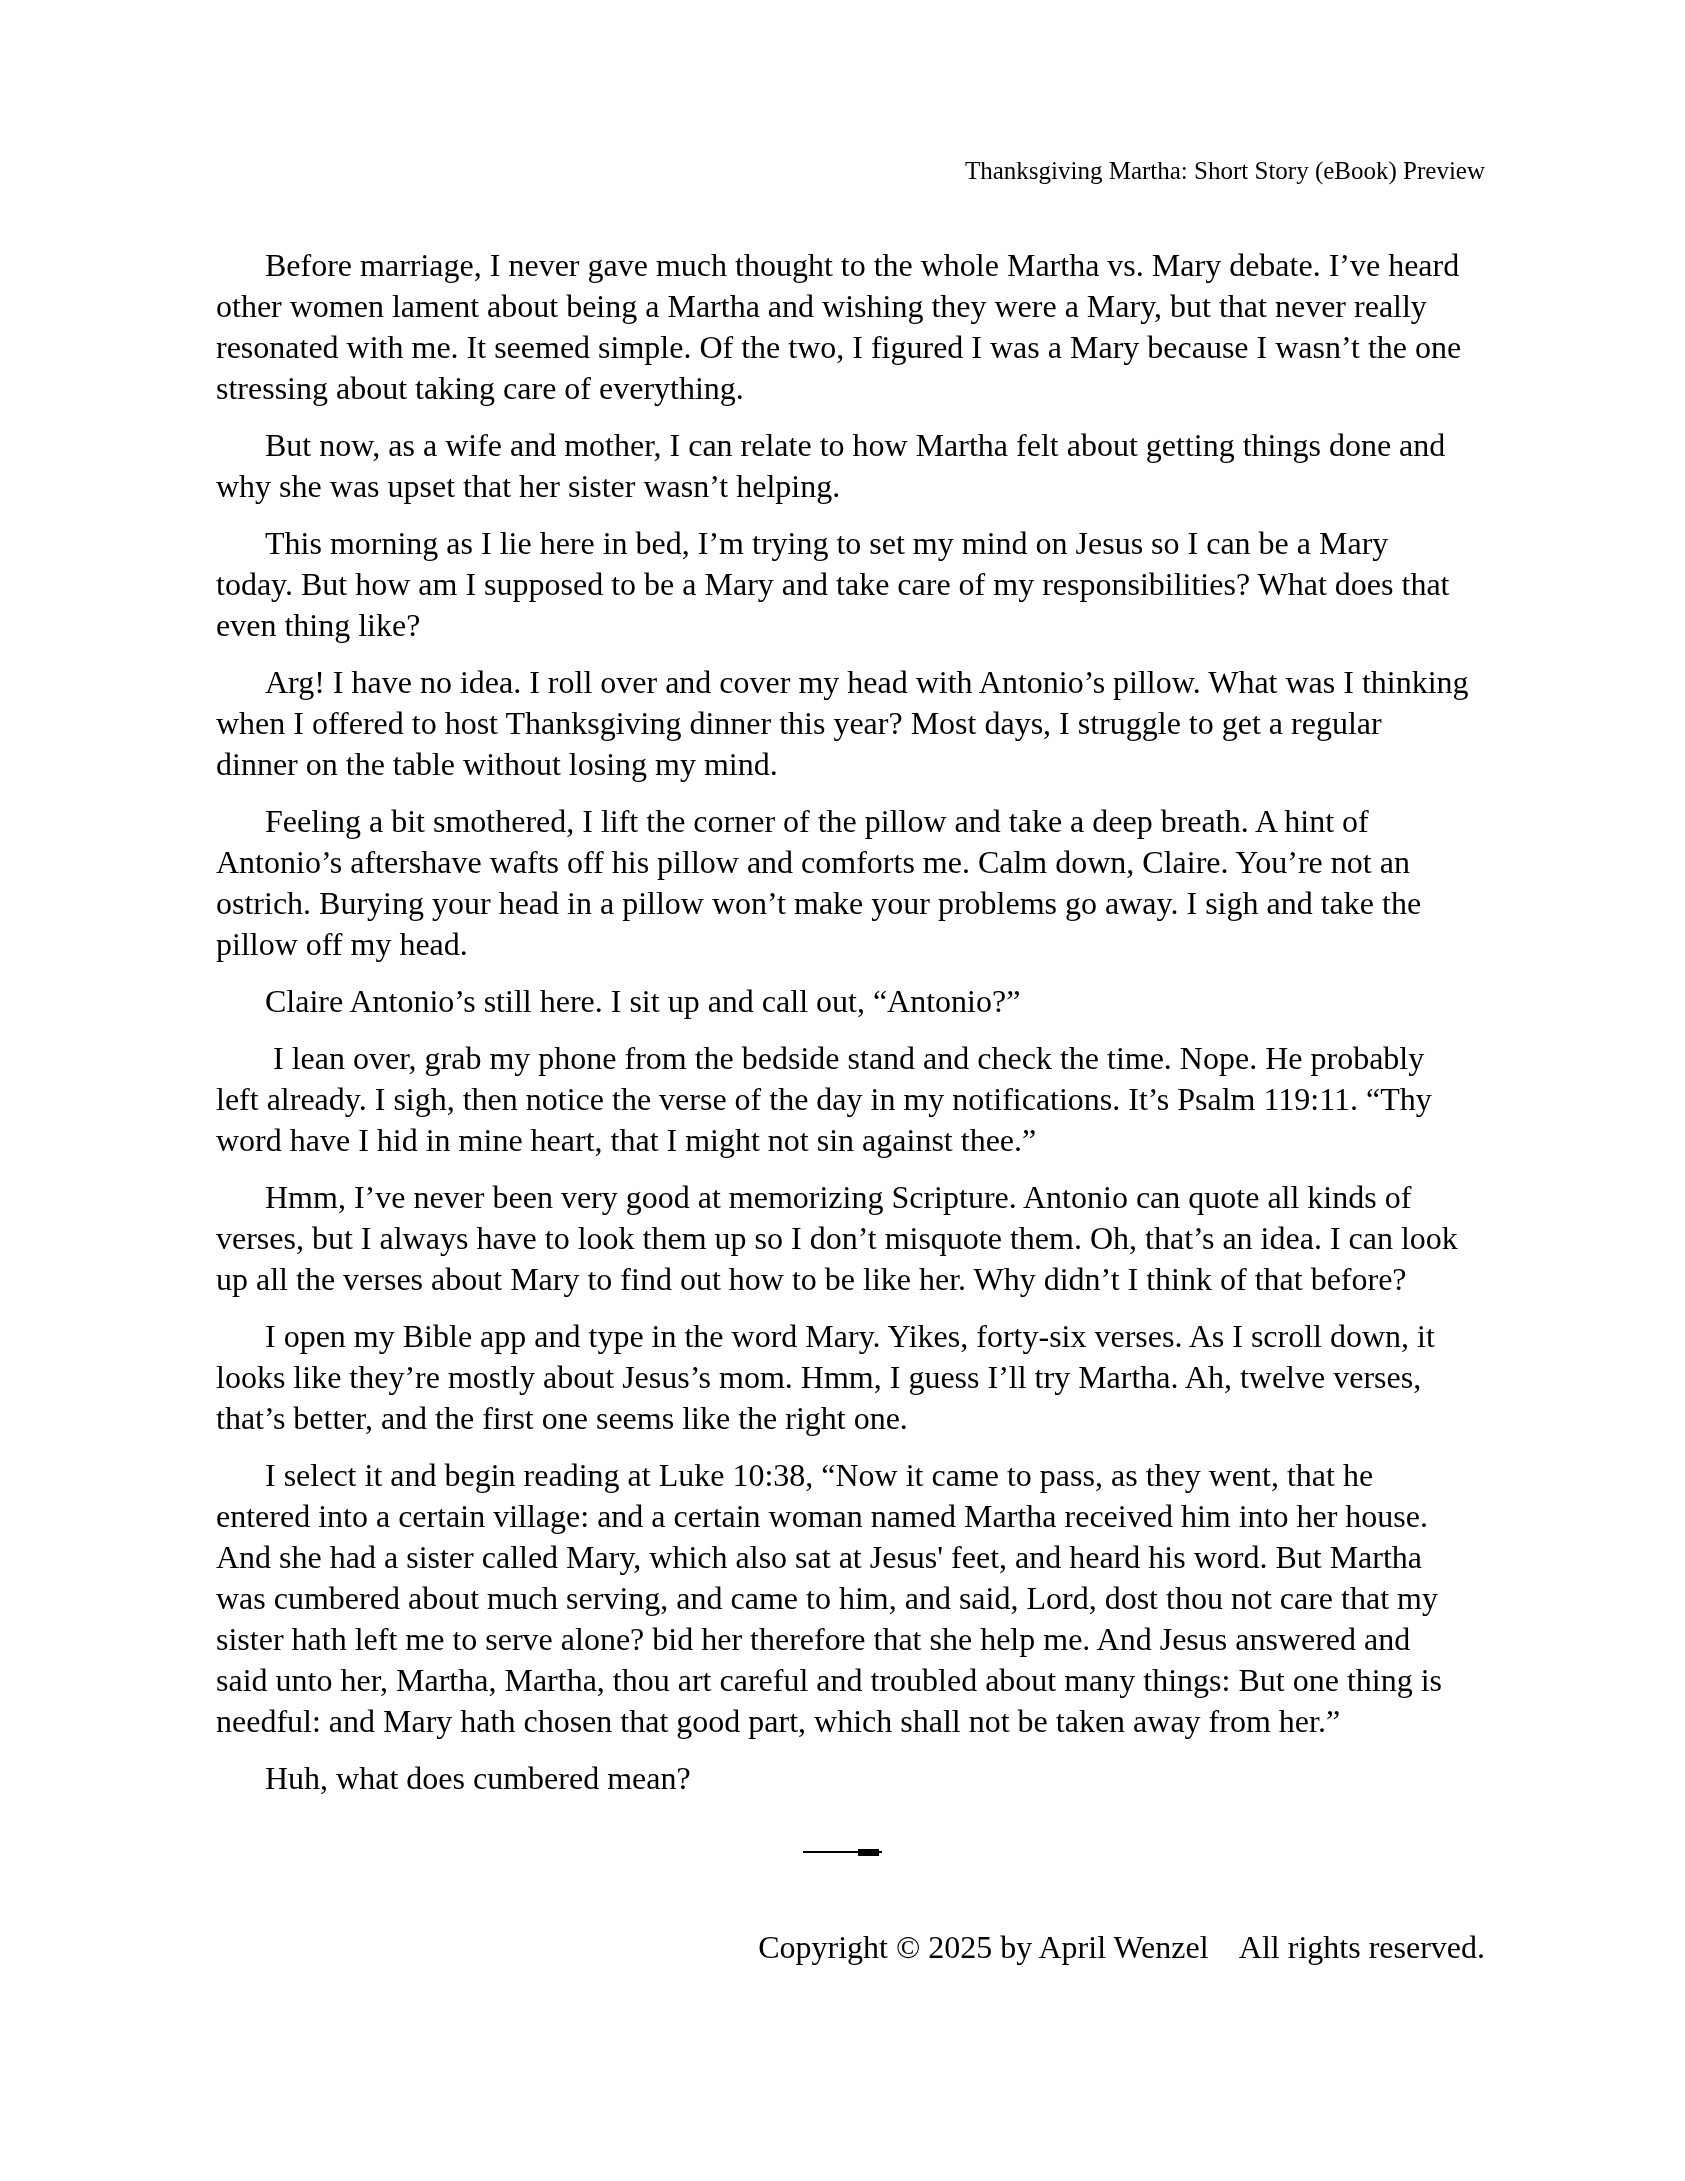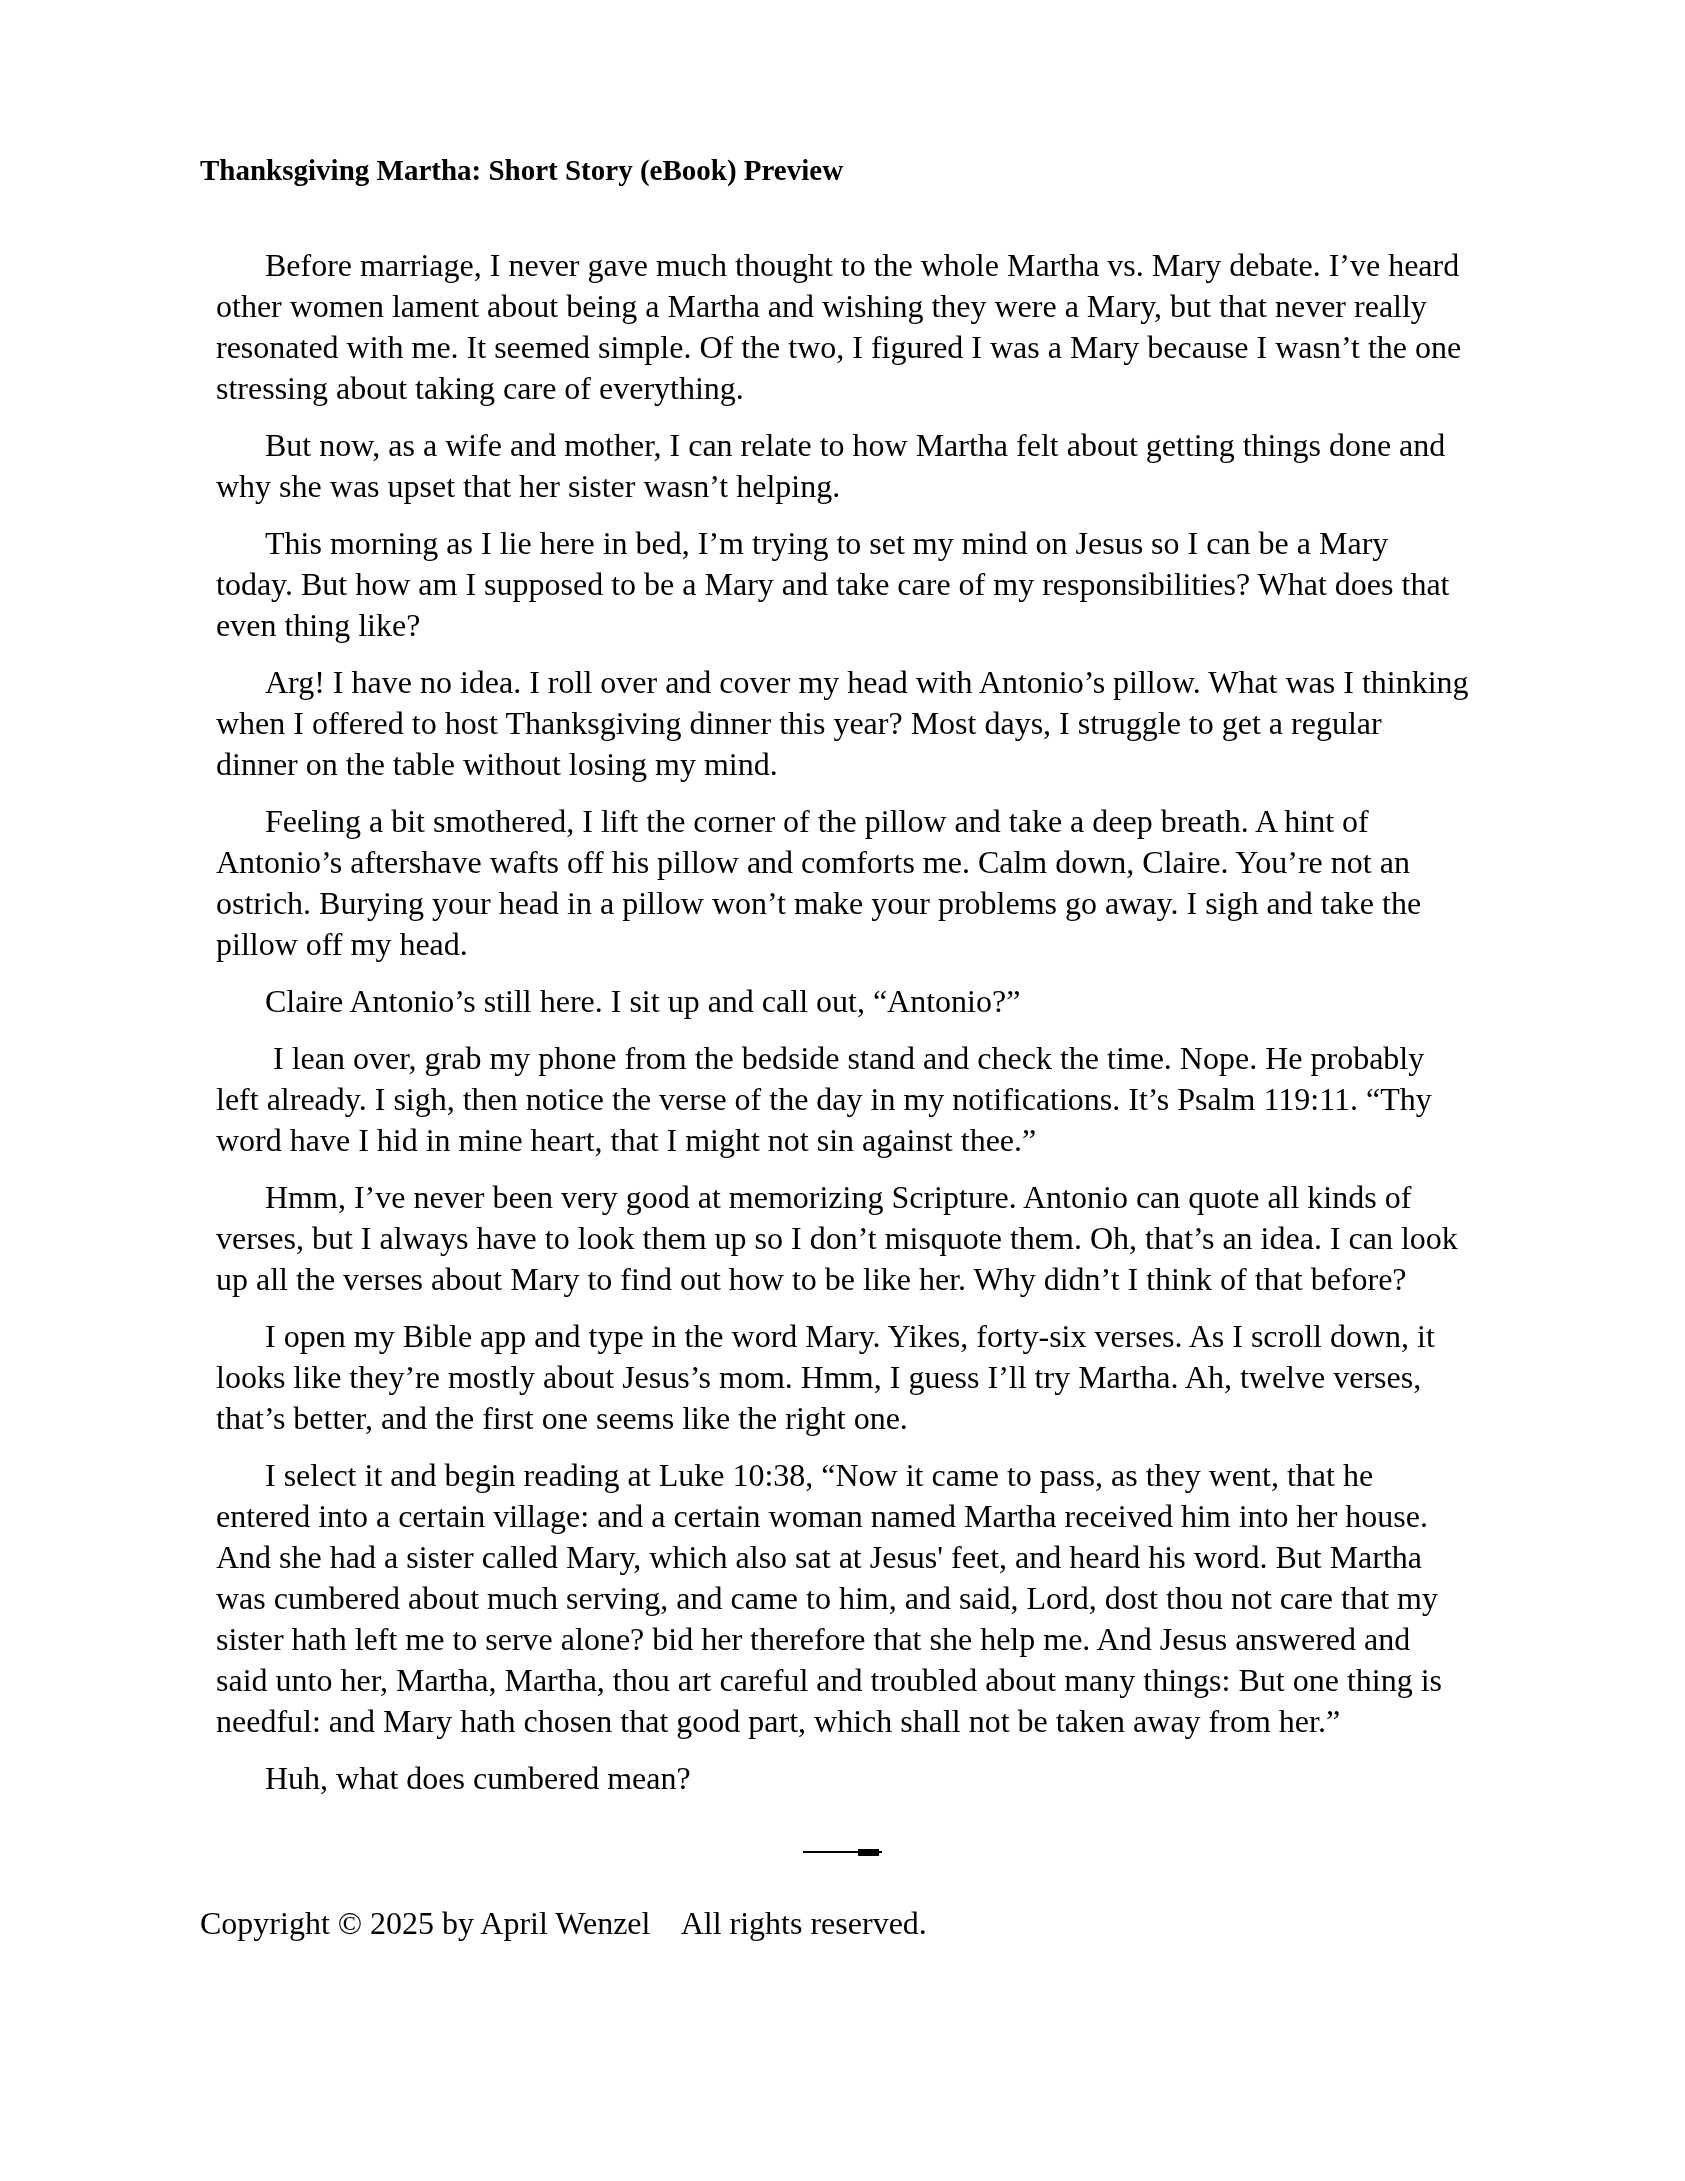--- a/index.html
+++ b/index.html
@@ -16,24 +16,24 @@
     font-family: "Liberation Serif", serif;
     overflow: hidden;
   }
   .content {
     position: absolute;
     left: 200px;
     top: 0;
     width: 1285px;
   }
   .title {
-    font-size: 29px;
-    font-weight: bold;
+    font-size: 25px;
+    font-weight: normal;
     line-height: 41px;
-    text-align: left;
+    text-align: right;
     margin: 150px 0 54px 0;
   }
   p.story {
     font-size: 32px;
     line-height: 41px;
     margin: 16px;
     text-indent: 49px;
     white-space: pre-wrap;
   }
   .scene-break {
@@ -58,22 +58,22 @@
   }
   .dash-end {
     position: absolute;
     right: 3.5px;
     top: 0.9px;
     width: 21px;
     height: 7px;
     background: #000000;
   }
   .copyright {
-    margin-top: 30px;
-    text-align: left;
+    margin-top: 54px;
+    text-align: right;
     font-size: 32px;
     line-height: 41px;
   }
   .copyright p {
     margin: 0;
     white-space: pre-wrap;
   }
 </style>
 </head>
 <body>

